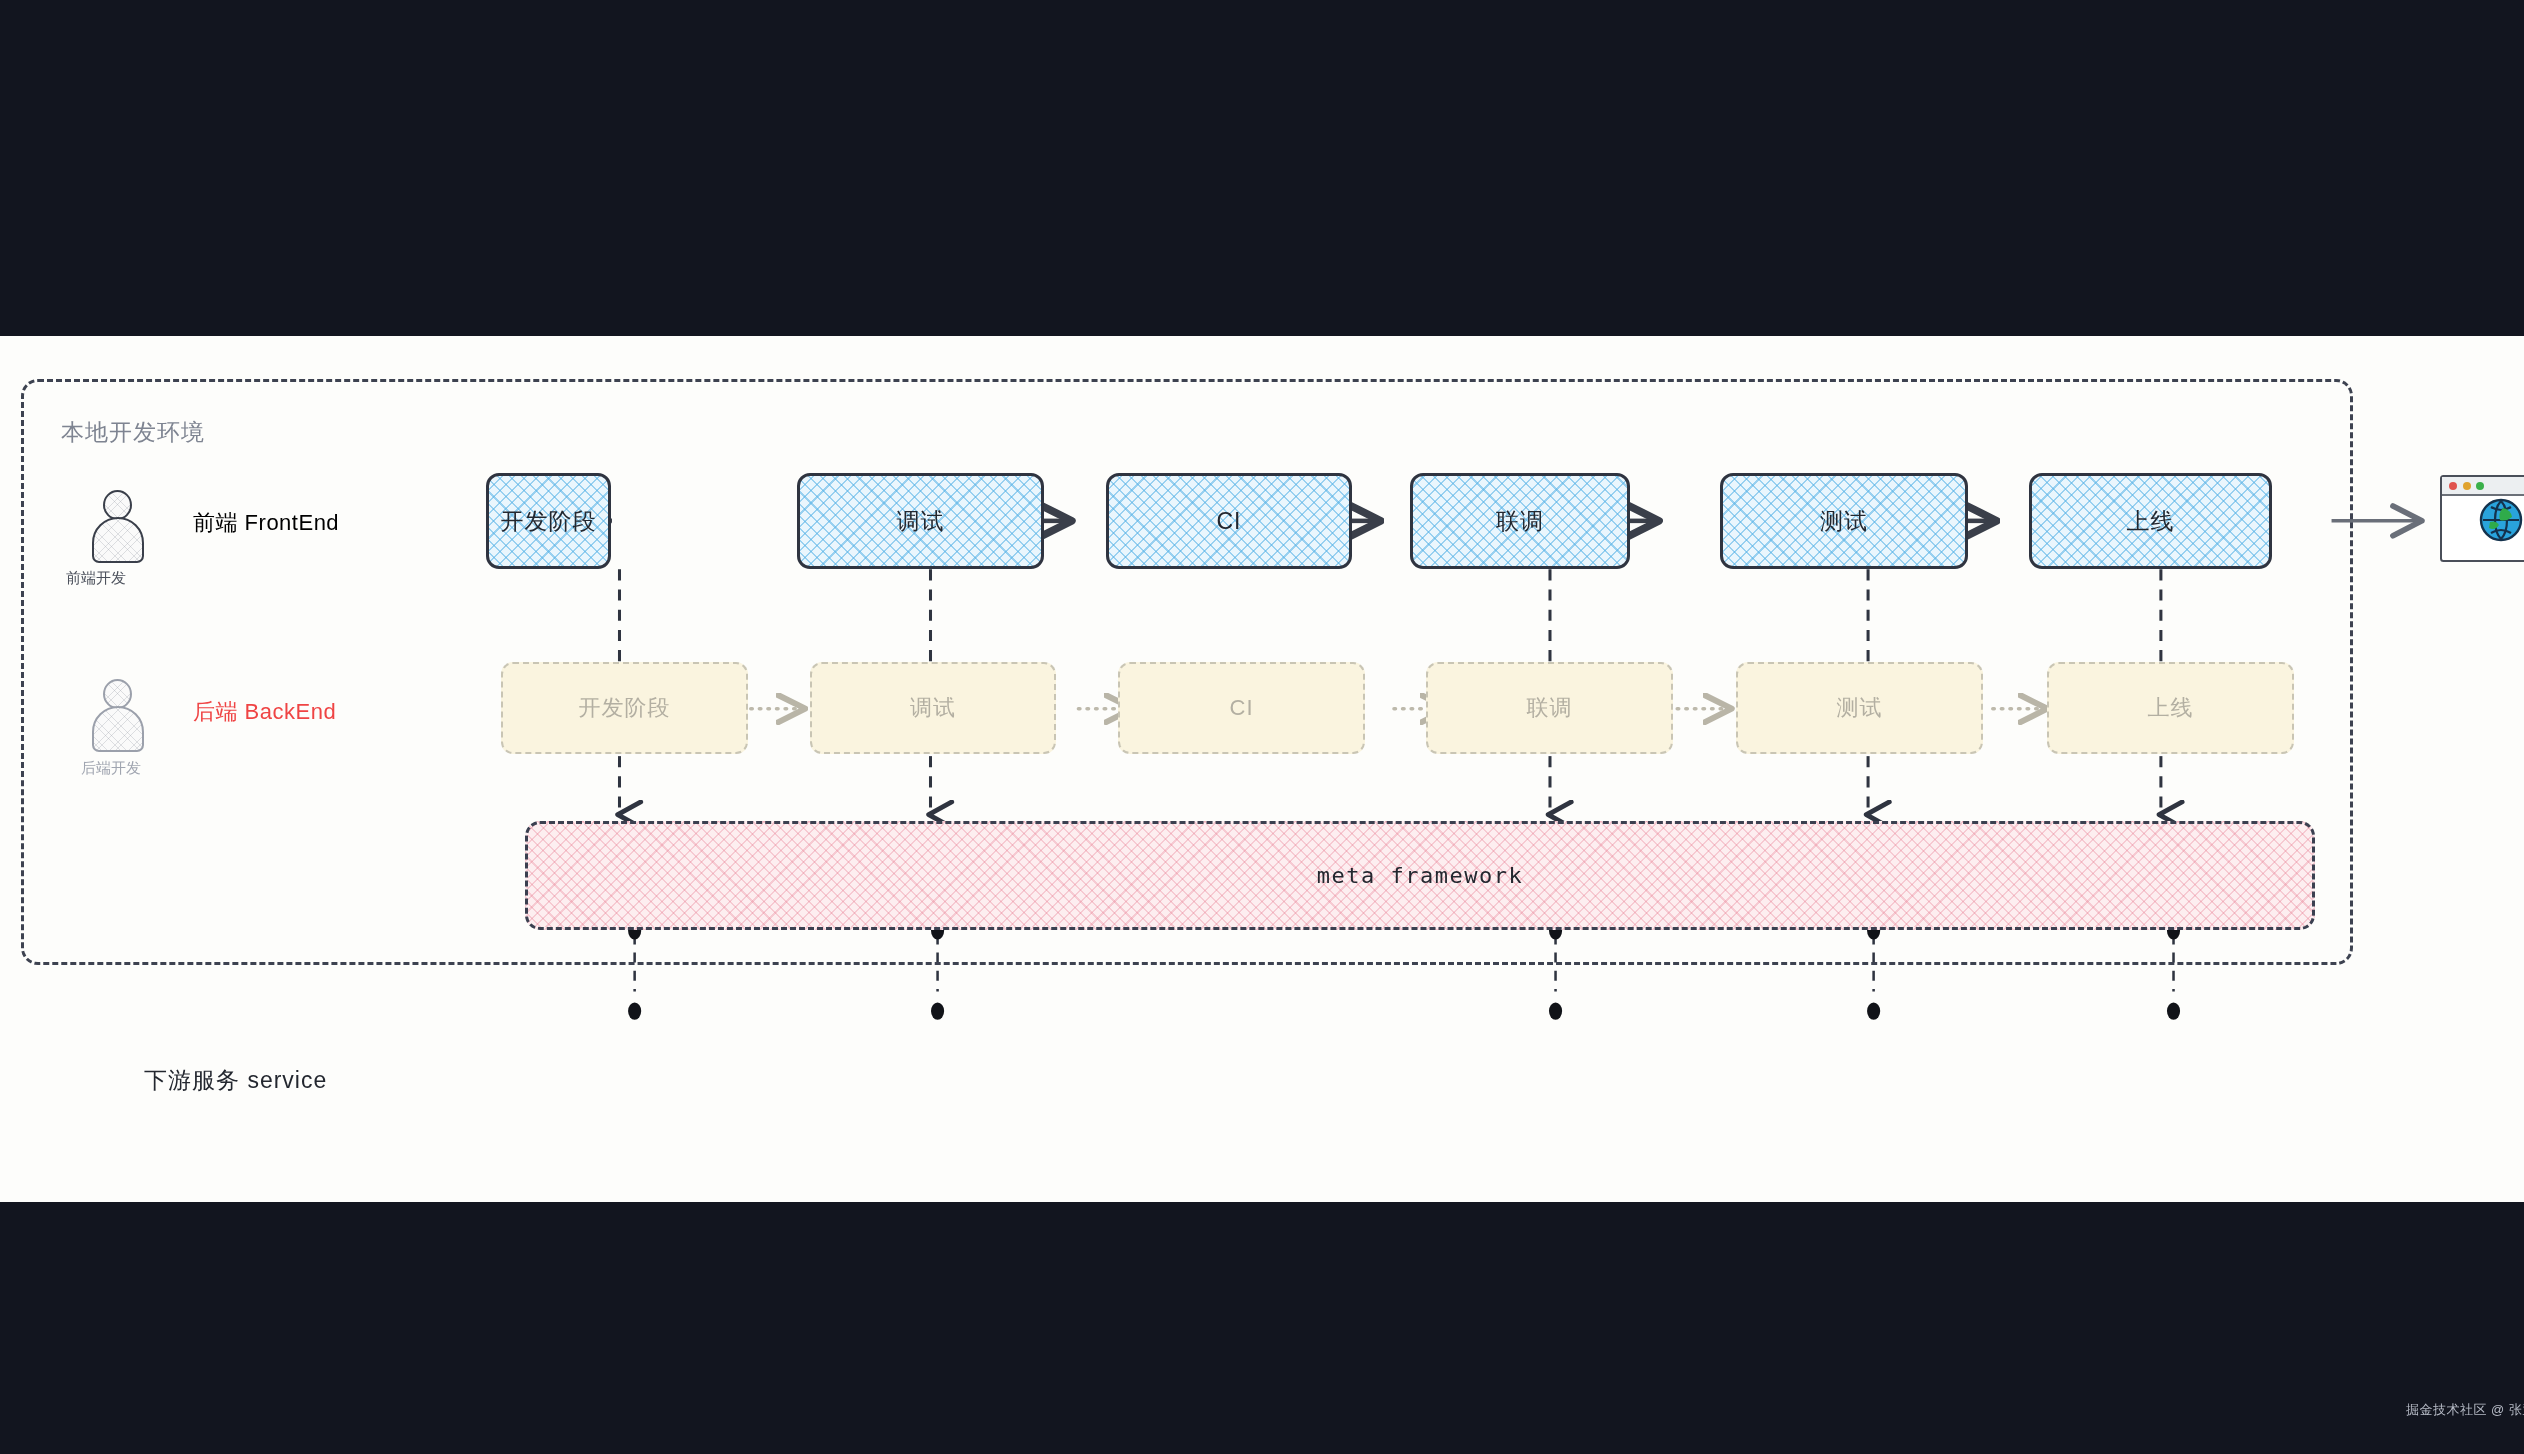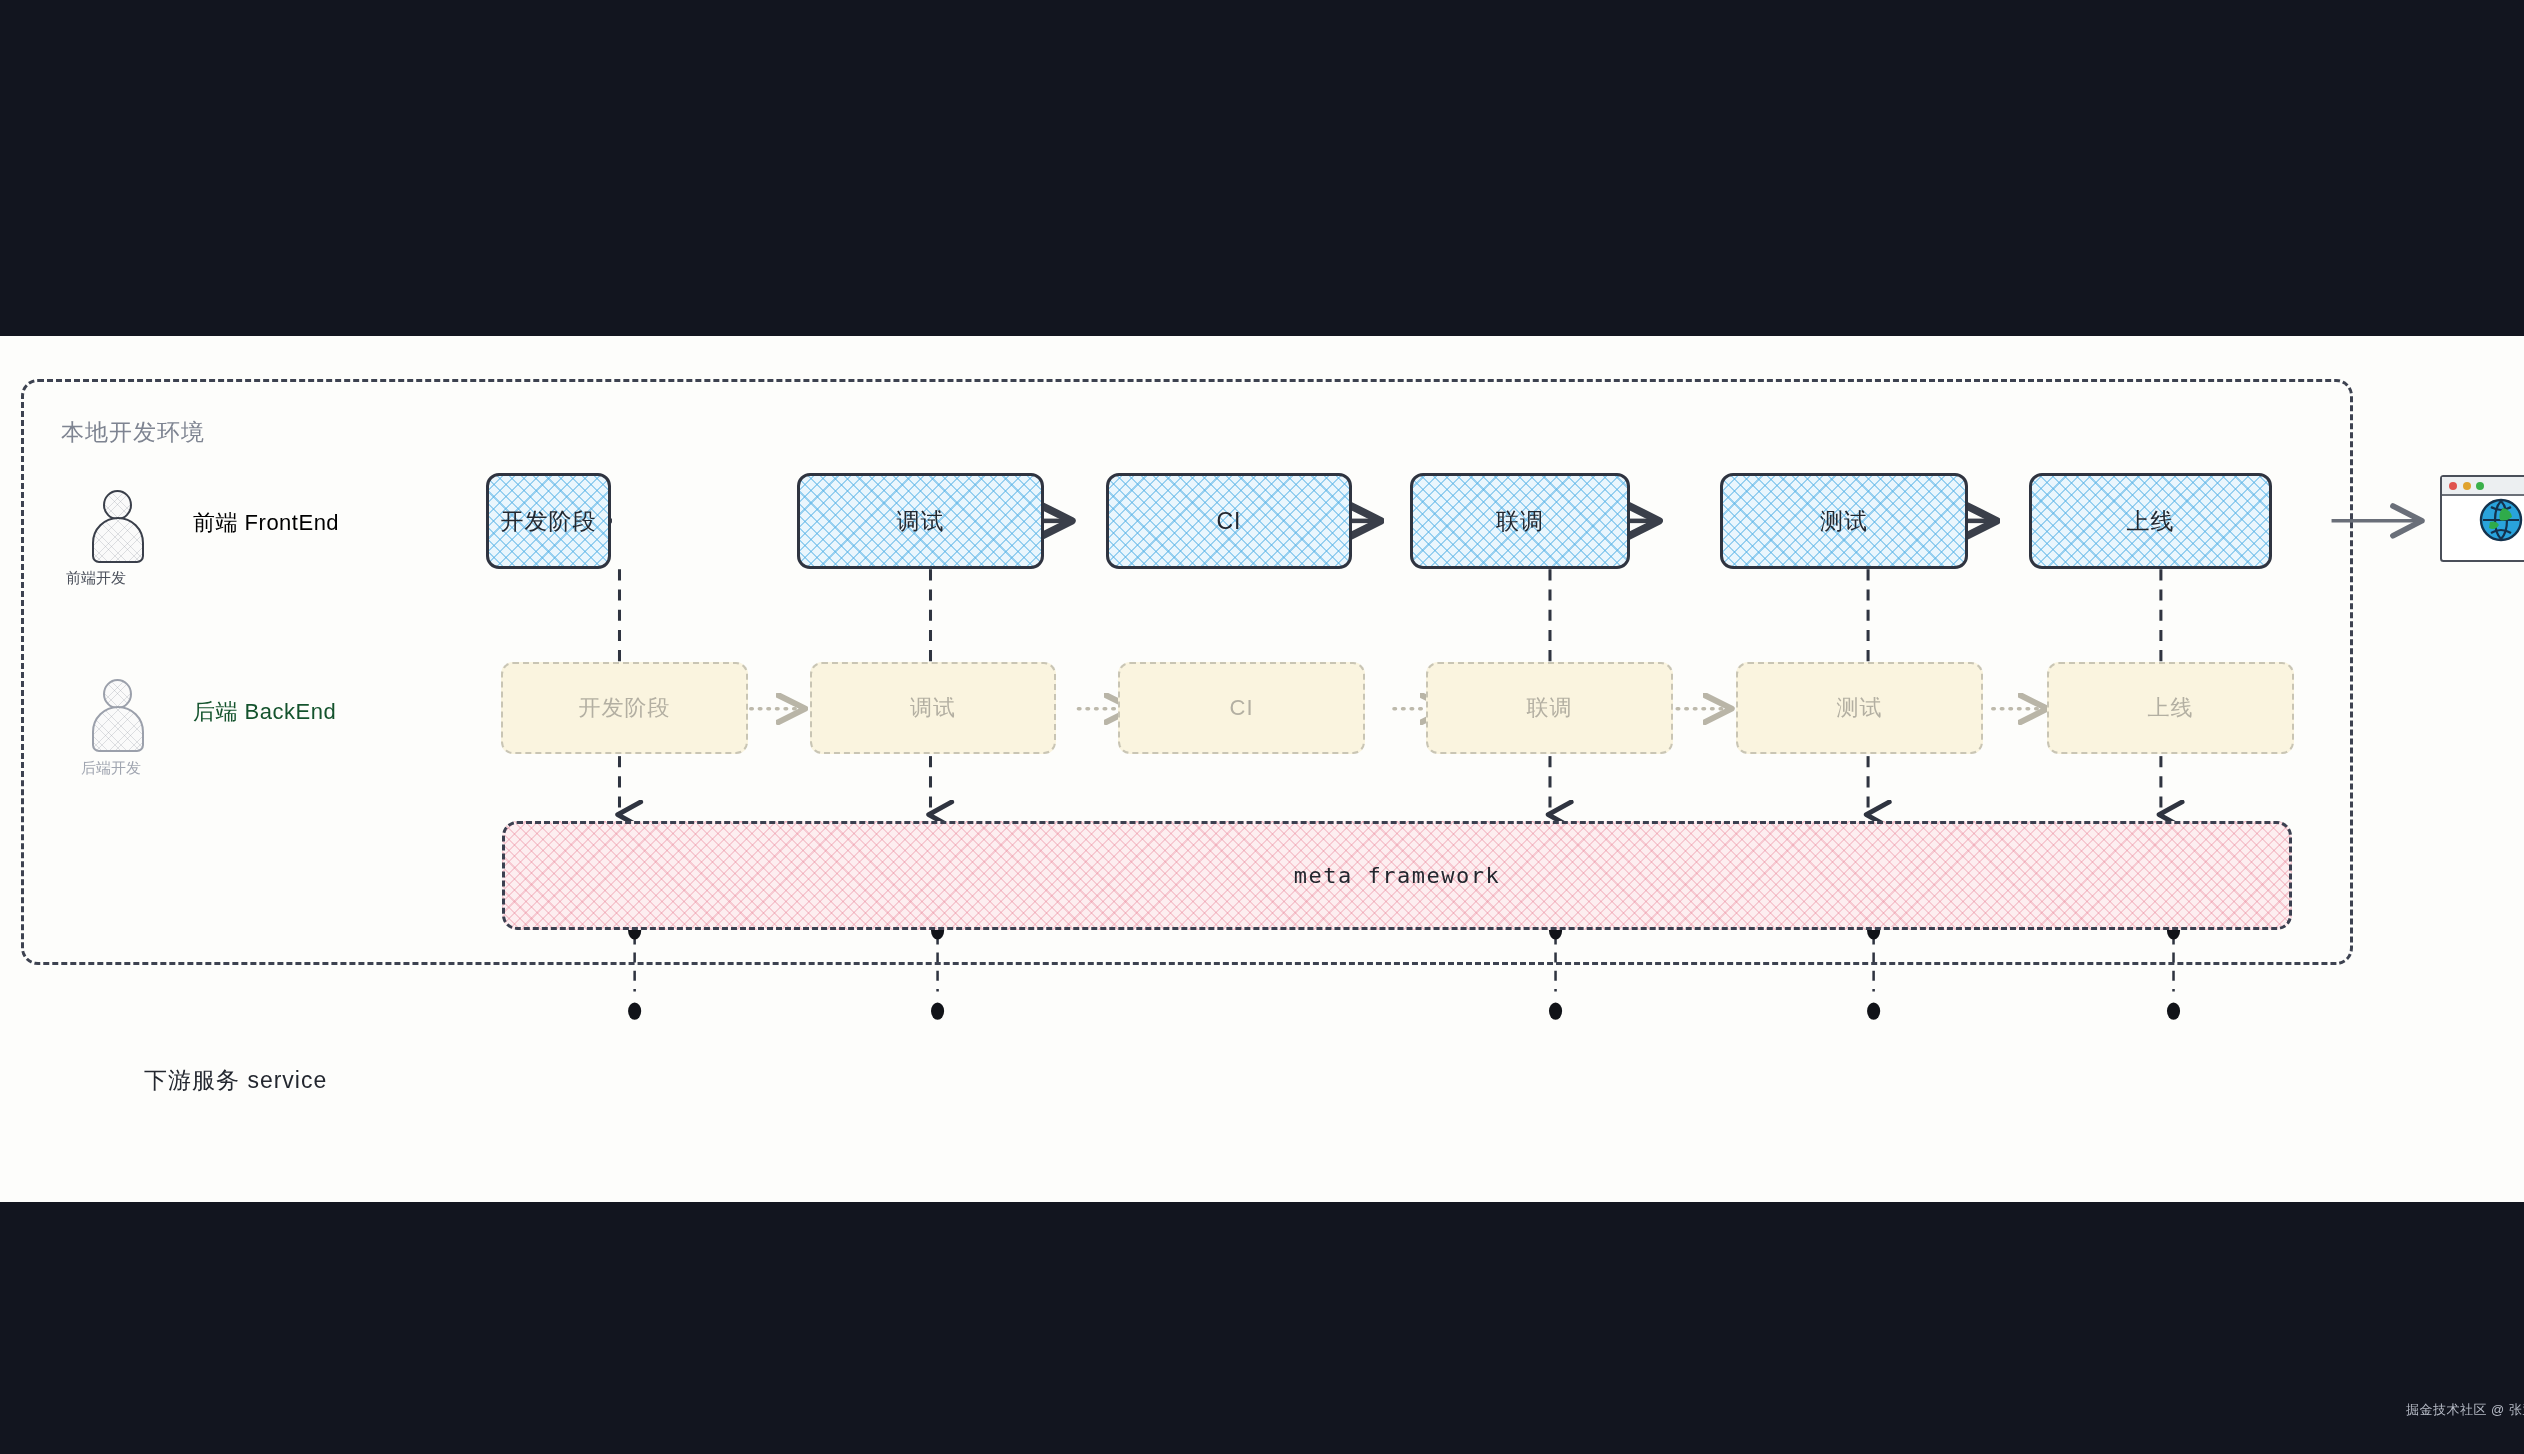--- a/index.html
+++ b/index.html
@@ -36,21 +36,21 @@
     border-radius:26px 26px 7px 7px;
     background-color:#fafafa;
     background-image:
       repeating-linear-gradient(45deg,rgba(150,155,165,.30) 0 0.5px,transparent 0.5px 4.5px),
       repeating-linear-gradient(-45deg,rgba(150,155,165,.30) 0 0.5px,transparent 0.5px 4.5px);
   }
   .person.faded .head,.person.faded .body{border-color:#9ba0ab;}
   .person-caption{position:absolute;font-size:15px;color:#4c515c;white-space:nowrap;}
   .person-caption.faded{color:#a0a5b0;margin-left:15px;}
   .role-title{position:absolute;font-size:22px;color:#000000;white-space:nowrap;letter-spacing:0.5px;}
-  .role-title.faded{color:#14532d;}
+  .role-title.faded{color:#ef4444;}
 
   
   .fe-box{
     position:absolute;height:96px;box-sizing:border-box;
     border:3.5px solid #2f3440;border-radius:13px;
     background-color:#eaf6fd;
     background-image:
       repeating-linear-gradient(45deg,rgba(86,178,230,.55) 0 1.5px,transparent 1.5px 8.6px),
       repeating-linear-gradient(-45deg,rgba(86,178,230,.55) 0 1.5px,transparent 1.5px 8.6px);
     display:flex;align-items:center;justify-content:center;
@@ -67,21 +67,21 @@
   
   .bar{
     position:absolute;box-sizing:border-box;
     border:3.5px dashed #3b4050;border-radius:15px;
     background-color:#fdeef0;
     background-image:
       repeating-linear-gradient(45deg,rgba(230,120,140,.30) 0 1.5px,transparent 1.5px 8px),
       repeating-linear-gradient(-45deg,rgba(230,120,140,.30) 0 1.5px,transparent 1.5px 8px);
     display:flex;align-items:center;justify-content:center;
     font-family:"DejaVu Sans Mono","Liberation Mono",monospace;
-    font-size:22px;color:#23272f;letter-spacing:1.5px;
+    font-size:22px;color:#23272f;letter-spacing:1.5px;margin-left:23px;
   }
 
   .svg-layer{position:absolute;left:0;top:0;width:2585px;height:866px;pointer-events:none;}
 
   
   #browser{position:absolute;left:2440px;top:475px;width:122px;height:87px;
     border:2.5px solid #4a4f59;border-radius:3.5px;background:#fff;box-sizing:border-box;}
   #browser .chrome{height:19px;background:#eceff1;border-bottom:2px solid #6b7078;
     display:flex;align-items:center;gap:5.6px;padding-left:7px;box-sizing:border-box;}
   #browser .dot{width:8px;height:8px;border-radius:50%;}

